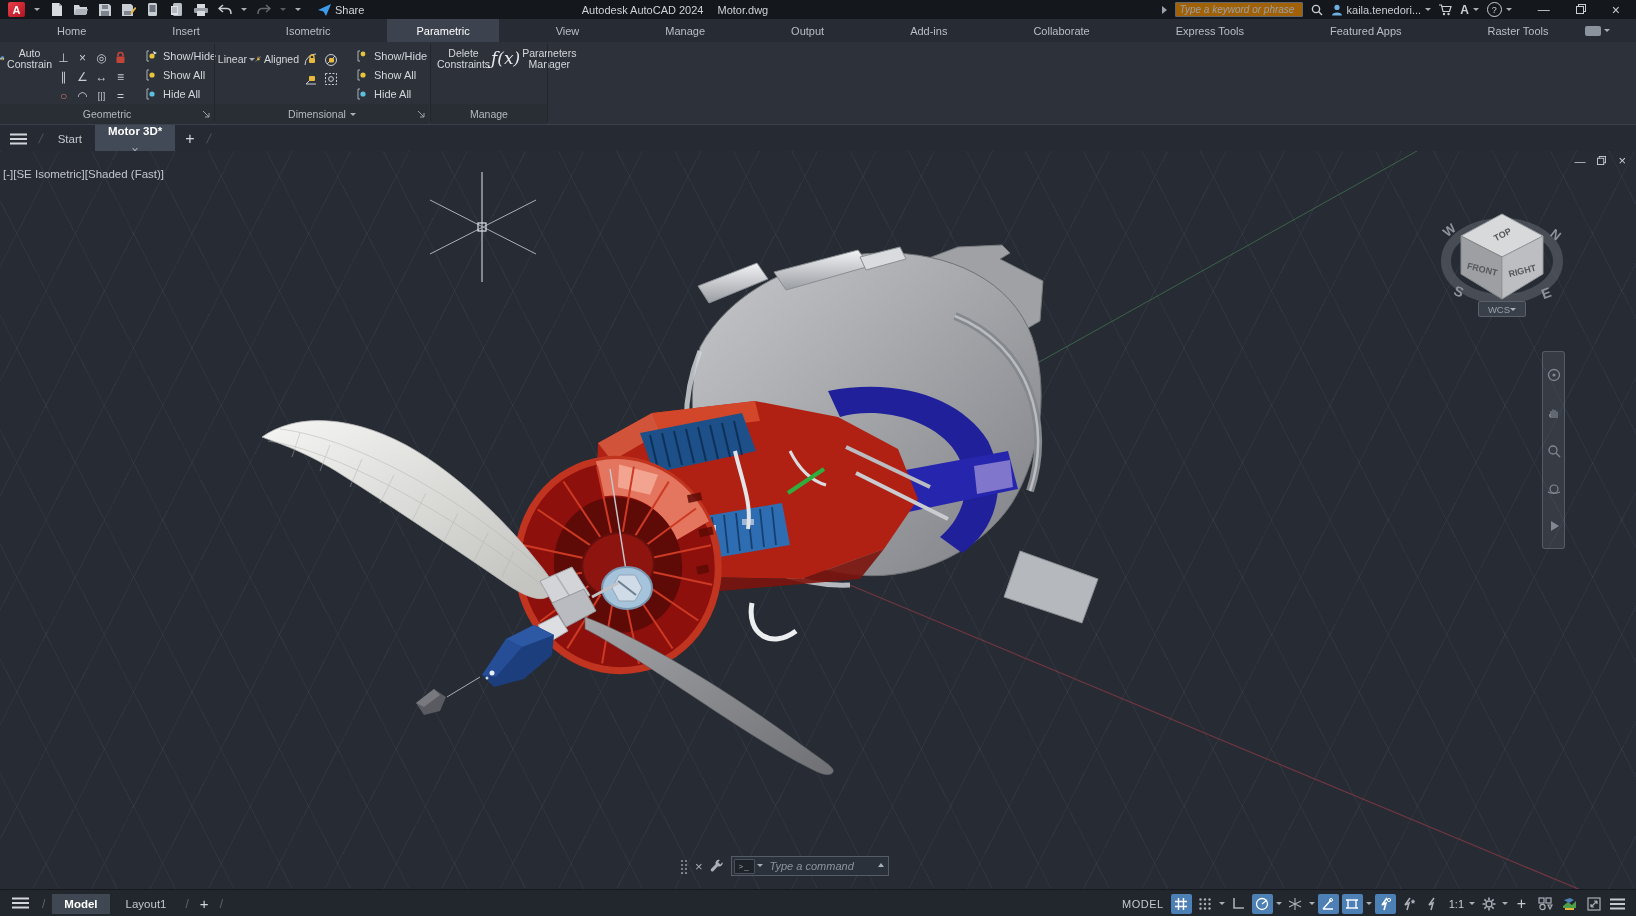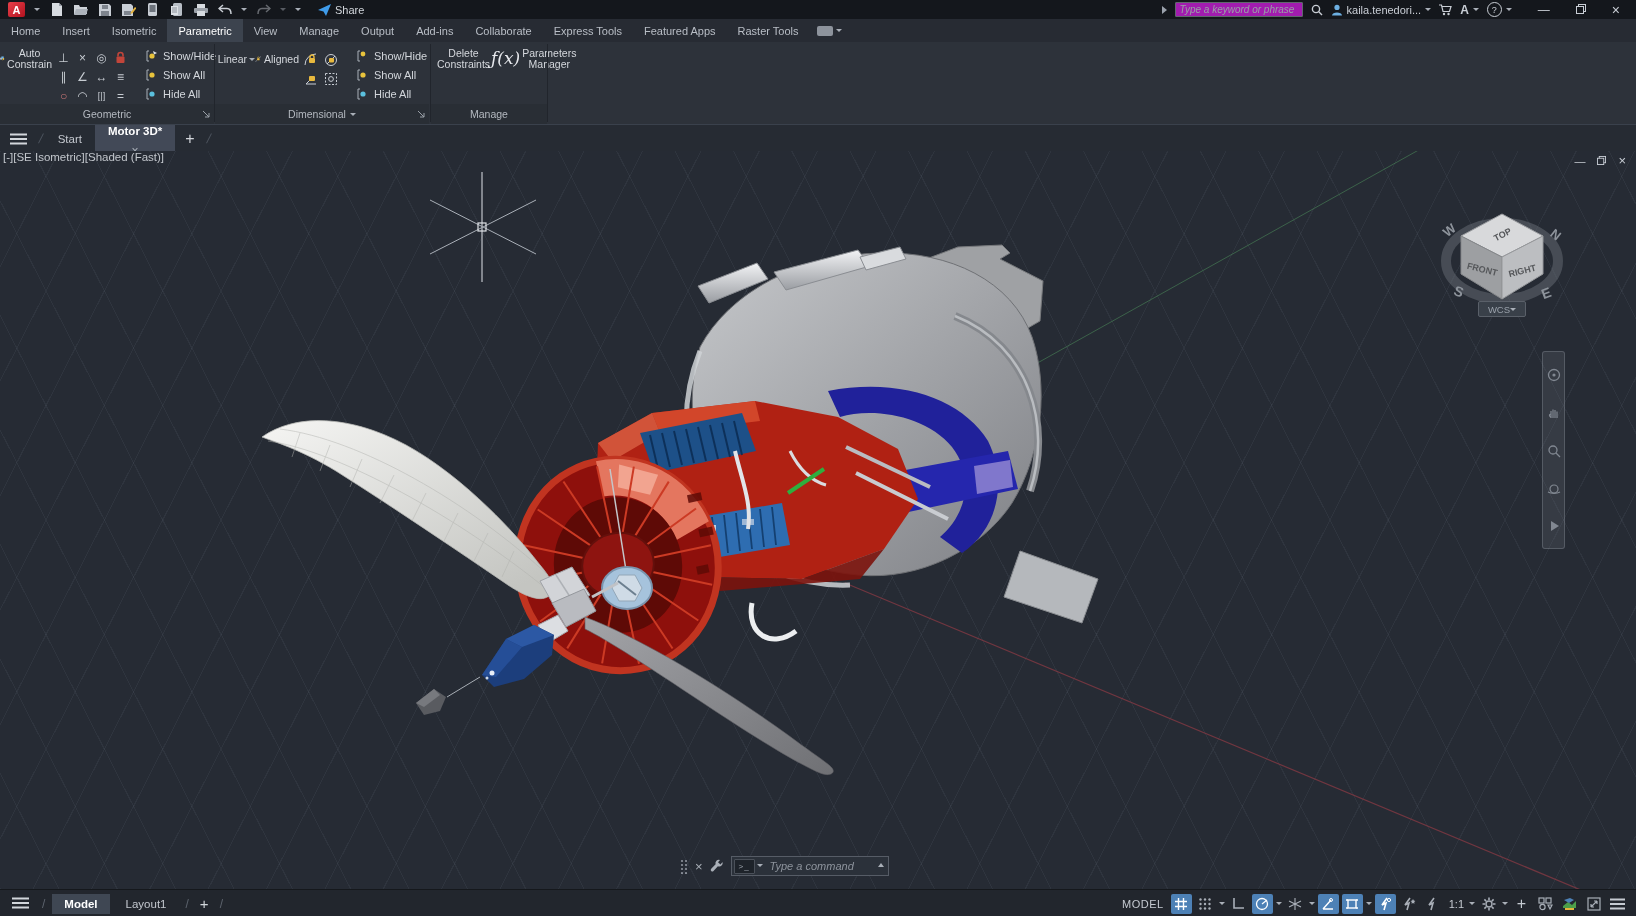--- a/index.html
+++ b/index.html
@@ -21,30 +21,30 @@
   .qat .ic{display:flex;align-items:center;justify-content:center;width:15px;height:15px;}
   .abadge{width:17px;height:15px;background:linear-gradient(135deg,#e8404a,#b3121f);
     border-radius:2px;color:#fff;font-weight:bold;font-size:11px;display:flex;
     align-items:center;justify-content:center;}
   .share{display:flex;align-items:center;gap:4px;margin-left:8px;color:#d3d7dc;}
   #title-center{position:absolute;left:510px;top:0;width:330px;height:19px;display:flex;
     align-items:center;justify-content:center;gap:14px;color:#cfd3d9;font-size:11px;white-space:nowrap;}
   #title-right{position:absolute;right:0;top:0;height:19px;display:flex;align-items:center;gap:8px;padding-right:6px;}
   .play-tri{width:0;height:0;border-top:4px solid transparent;border-bottom:4px solid transparent;
     border-left:5px solid #9aa1ab;}
-  #search-input{width:118px;height:13px;background:#a21caf;border:1px solid #61676f;
+  #search-input{width:118px;height:13px;background:#a16207;border:1px solid #61676f;
     color:#d8dbe0;font-size:10px;padding:0 4px;outline:none;border-radius:1px;}
   #search-input::placeholder{color:#9aa0a8;font-style:italic;font-family:"Liberation Sans",sans-serif;}
   .tb-ic{display:flex;align-items:center;gap:4px;color:#c9ced5;}
   .winbtns{display:flex;align-items:center;gap:26px;margin-left:18px;padding-right:10px;
     color:#c9ced5;font-size:12px;}
   
   #menubar{position:absolute;left:0;top:19px;width:1636px;height:23px;background:#272b33;
     display:flex;align-items:stretch;font-size:11px;color:#b9bec6;}
-  .rtab{display:flex;align-items:center;padding:0 11px;cursor:default;}
+  .rtab{display:flex;align-items:center;padding:0 29px;cursor:default;margin-left:28px;}
   .rtab.active{background:#3c434e;color:#ffffff;}
   .ovflw{display:flex;align-items:center;gap:3px;margin-left:8px;}
   .ovflw .pic{width:16px;height:10px;background:#8d939c;border-radius:2px;display:inline-block;}
   
   #ribbon{position:absolute;left:0;top:42px;width:1636px;height:82px;background:#2d323a;
     color:#d5d8dd;font-size:11px;}
   .panel{position:absolute;top:0;height:82px;}
   .panel .content{position:absolute;left:0;right:0;top:0;height:62px;display:flex;align-items:flex-start;}
   .panel .footer{position:absolute;left:0;right:0;bottom:0;height:20px;background:#292e35;
     display:flex;align-items:center;justify-content:center;gap:4px;color:#b4b9c0;font-size:10.5px;}
@@ -68,21 +68,21 @@
   .ft-plus{display:flex;align-items:center;padding:0 10px;font-size:16px;color:#d2d6db;}
   .ft-slash{display:flex;align-items:center;color:#4d545e;font-size:13px;padding:0 2px;
     transform:skewX(-14deg);}
   
   #viewport{position:absolute;left:0;top:151px;width:1636px;height:738px;
     background-color:#262b34;
     background-image:
       repeating-linear-gradient(63deg, rgba(165,180,200,.065) 0px, rgba(165,180,200,.065) 1px, transparent 1px, transparent 52px),
       repeating-linear-gradient(117deg, rgba(165,180,200,.065) 0px, rgba(165,180,200,.065) 1px, transparent 1px, transparent 52px);
     overflow:hidden;}
-  #vp-label{position:absolute;left:3px;top:0;color:#c2c6cc;font-size:11.5px;}
+  #vp-label{position:absolute;left:3px;top:17px;color:#c2c6cc;font-size:11.5px;}
   #vp-controls{position:absolute;right:10px;top:2px;display:flex;align-items:center;gap:12px;
     color:#c9ced5;font-size:11px;}
   #scene{position:absolute;left:0;top:0;}
   #wcs-pill{position:absolute;left:1478px;top:150px;width:46px;height:14px;background:#394049;
     border:1px solid #5a6069;border-radius:2px;display:flex;align-items:center;justify-content:center;
     gap:0;color:#9aa1ab;font-size:9.5px;}
   #navbar{position:absolute;left:1542px;top:200px;width:21px;height:188px;
     background:rgba(125,133,145,.18);border:1px solid rgba(170,177,188,.28);border-radius:3px;
     display:flex;flex-direction:column;align-items:center;justify-content:space-around;padding:4px 0;}
   #navbar svg{opacity:.75;}
@@ -179,20 +179,24 @@
     <span class="caret small" style="opacity:.45"></span>
     <span class="caret small"></span>
     <span class="share">
       <svg width="13" height="12" viewBox="0 0 13 12">
           <polygon points="0,6 13,0 8,12 5.5,7.5" fill="#3f9bea"></polygon>
         </svg>
       <span>Share</span>
     </span>
   </div>
 
+  <div id="title-center">
+    <span>Autodesk AutoCAD 2024</span>
+    <span>Motor.dwg</span>
+  </div>
 
   <div id="title-right">
     <span class="play-tri"></span>
     <input id="search-input" type="text" placeholder="Type a keyword or phrase" style="">
     <span class="tb-ic">
       <svg width="12" height="12" viewBox="0 0 12 12">
           <circle cx="5" cy="5" r="3.6" fill="none" stroke="#c9ced5" stroke-width="1.4"></circle>
           <path d="M7.8,7.8 L11,11" stroke="#c9ced5" stroke-width="1.4"></path>
         </svg>
     </span>

